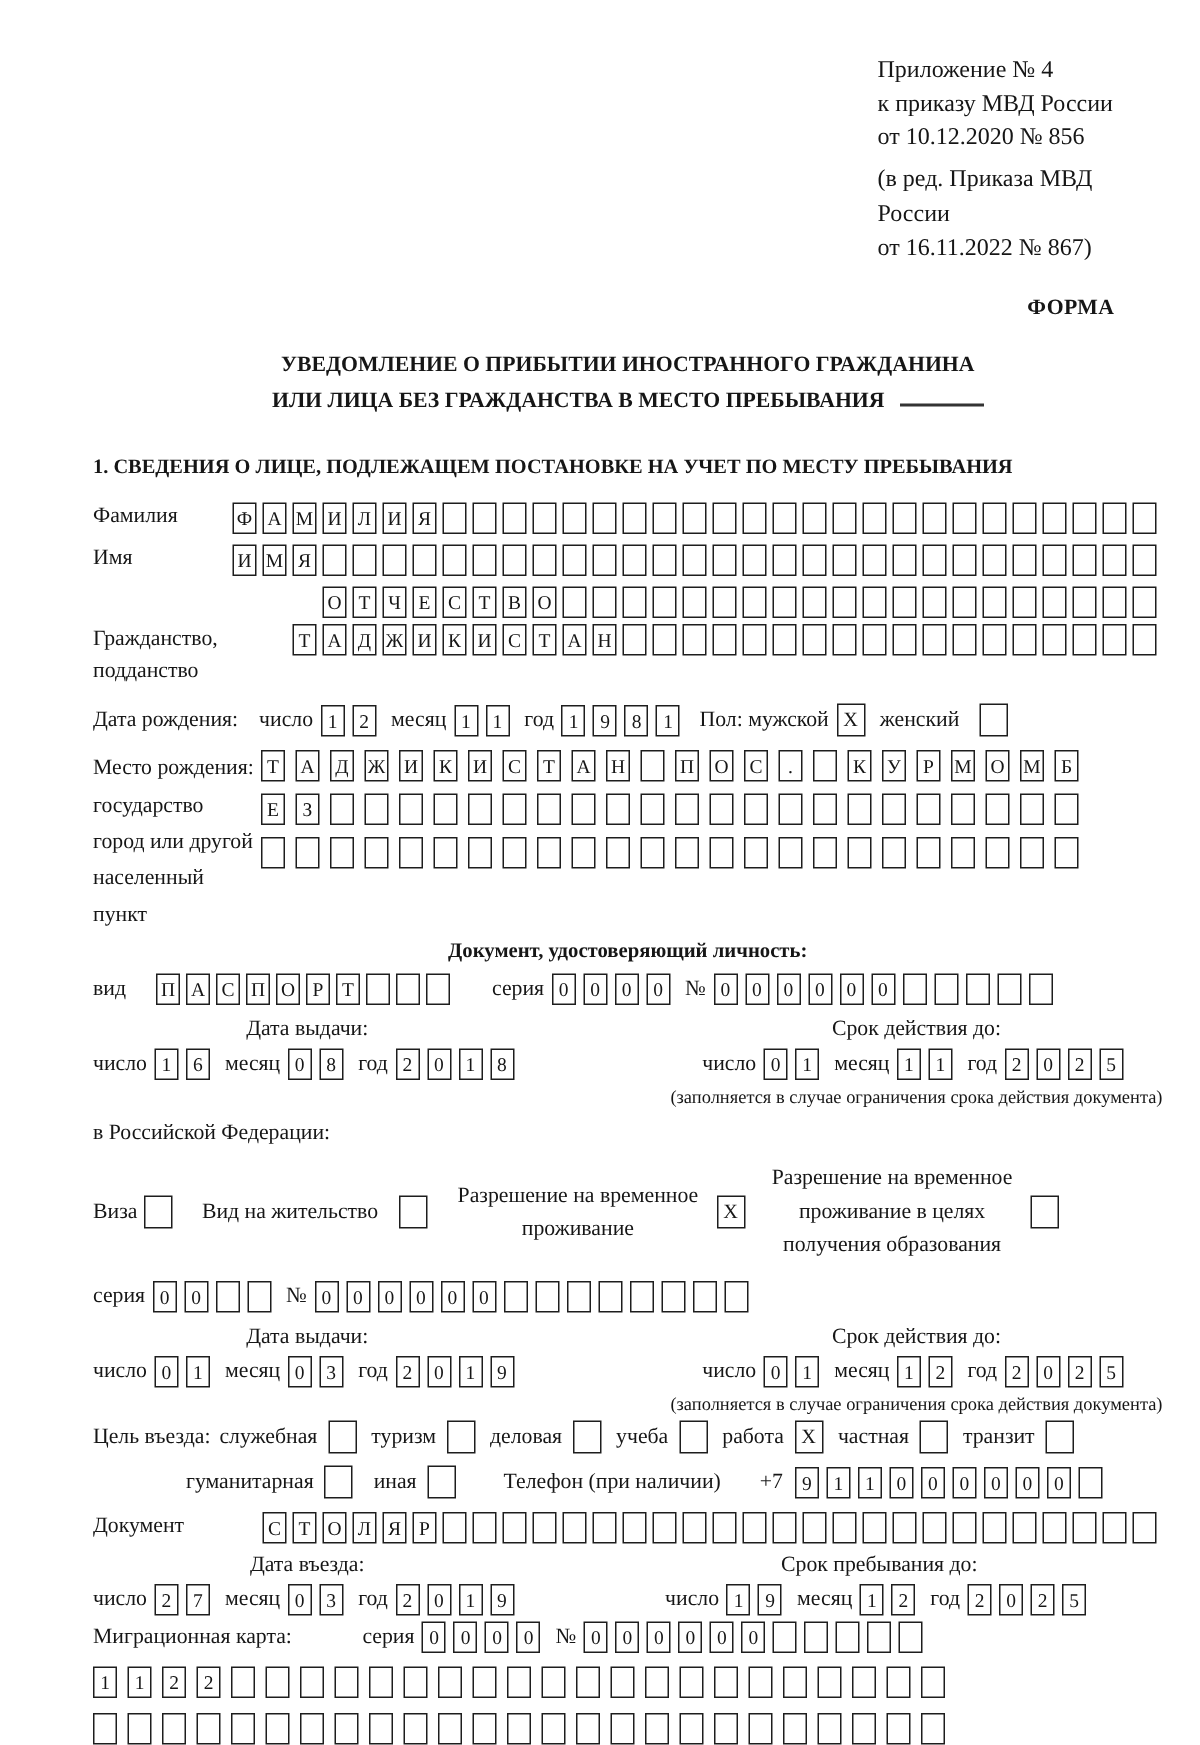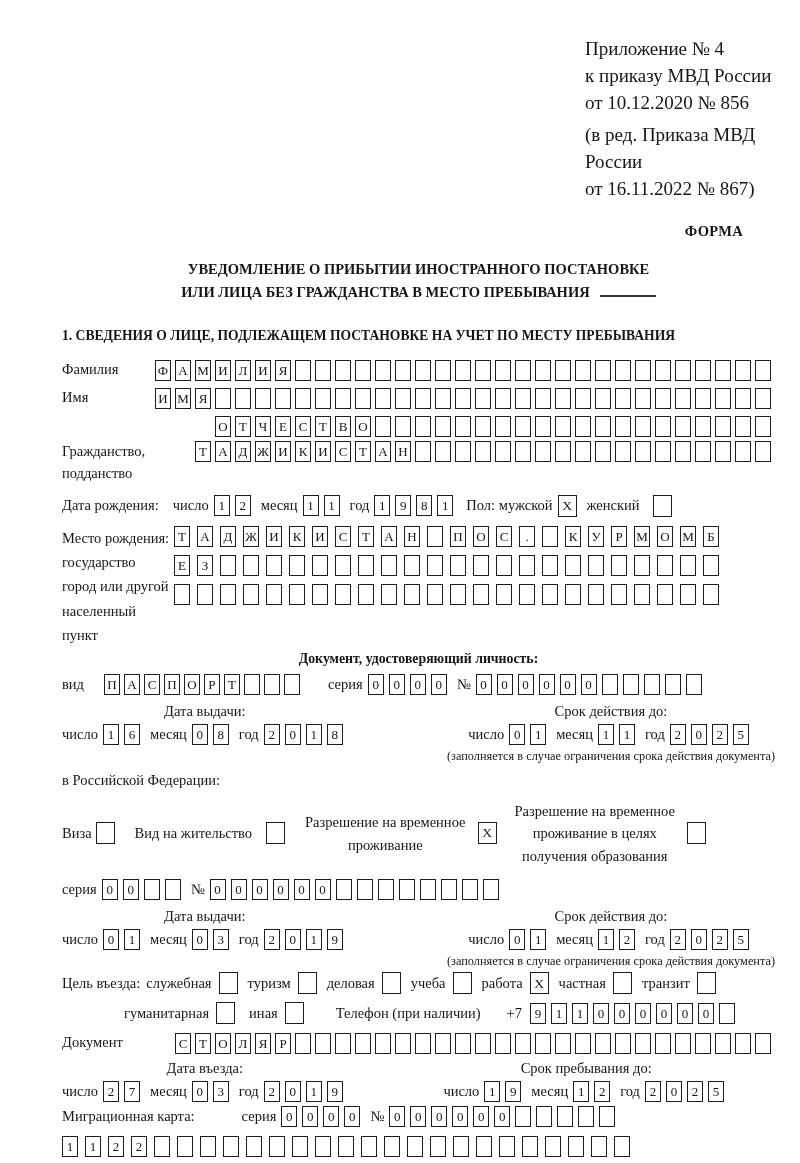--- a/index.html
+++ b/index.html
@@ -3,21 +3,21 @@
 <meta charset="utf-8">
 <style>
   html,body{margin:0;padding:0;background:#e8e8e8;}
   .page{
     position:relative;width:800px;min-height:1163px;box-sizing:border-box;
     background:#ffffff;color:#161616;
     font-family:"Liberation Serif","DejaVu Serif",serif;
     padding:36px 25px 24px 62px;margin:0 auto;
   }
   
-  .hdr{margin-left:auto;width:190px;font-size:19px;line-height:1.42;}
+  .hdr{margin-left:auto;width:190px;font-size:16px;line-height:1.42;}
   .hdr .sub{margin-top:5px;}
   .forma{ text-align:right;padding-right:32px;font-weight:bold;font-size:14.5px;margin-top:20px;letter-spacing:.3px;}
   .title{ text-align:center;font-weight:bold;font-size:14.5px;line-height:1.6;margin-top:18px;}
   .tuline{display:inline-block;width:56px;border-bottom:2px solid #333;margin-left:10px;vertical-align:baseline;}
   .sec1{font-weight:bold;font-size:13.6px;margin-top:24px;margin-bottom:16px;}
   
   .frow{display:flex;align-items:flex-start;margin-bottom:7px;}
   .flabel{font-size:14.5px;line-height:1.3;flex:none;}
   .lblcol{flex:none;font-size:14.5px;line-height:1.6;}
   .cellrow{display:flex;flex:none;}
@@ -55,21 +55,21 @@
     <div>Приложение № 4</div>
     <div>к приказу МВД России</div>
     <div>от 10.12.2020 № 856</div>
     <div class="sub">(в ред. Приказа МВД России</div>
     <div>от 16.11.2022 № 867)</div>
   </div>
 
   <div class="forma">ФОРМА</div>
 
   <div class="title">
-    <div>УВЕДОМЛЕНИЕ О ПРИБЫТИИ ИНОСТРАННОГО ПОСТАНОВКЕ</div>
+    <div>УВЕДОМЛЕНИЕ О ПРИБЫТИИ ИНОСТРАННОГО ГРАЖДАНИНА</div>
     <div>
       <span>ИЛИ ЛИЦА БЕЗ ГРАЖДАНСТВА В МЕСТО ПРЕБЫВАНИЯ</span><span class="tuline"></span>
     </div>
   </div>
 
   <div class="sec1">1. СВЕДЕНИЯ О ЛИЦЕ, ПОДЛЕЖАЩЕМ ПОСТАНОВКЕ НА УЧЕТ ПО МЕСТУ ПРЕБЫВАНИЯ</div>
 
   <div class="frow">
     <span class="flabel">Фамилия</span>
     <div class="cellrow right-cells">

